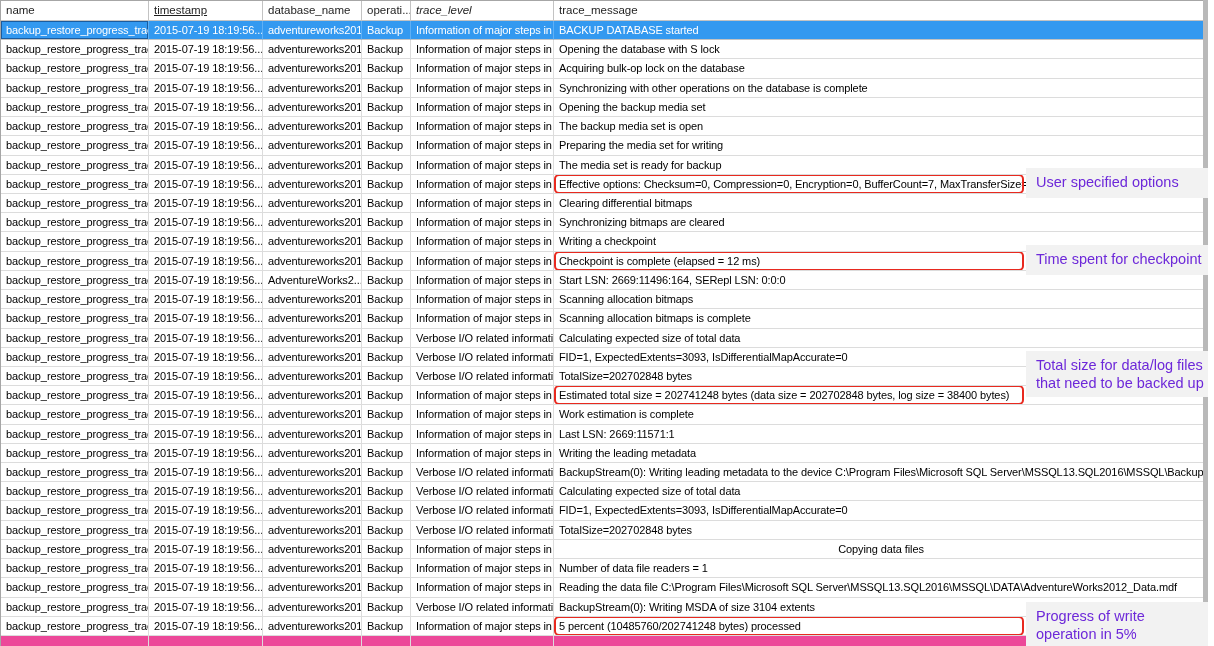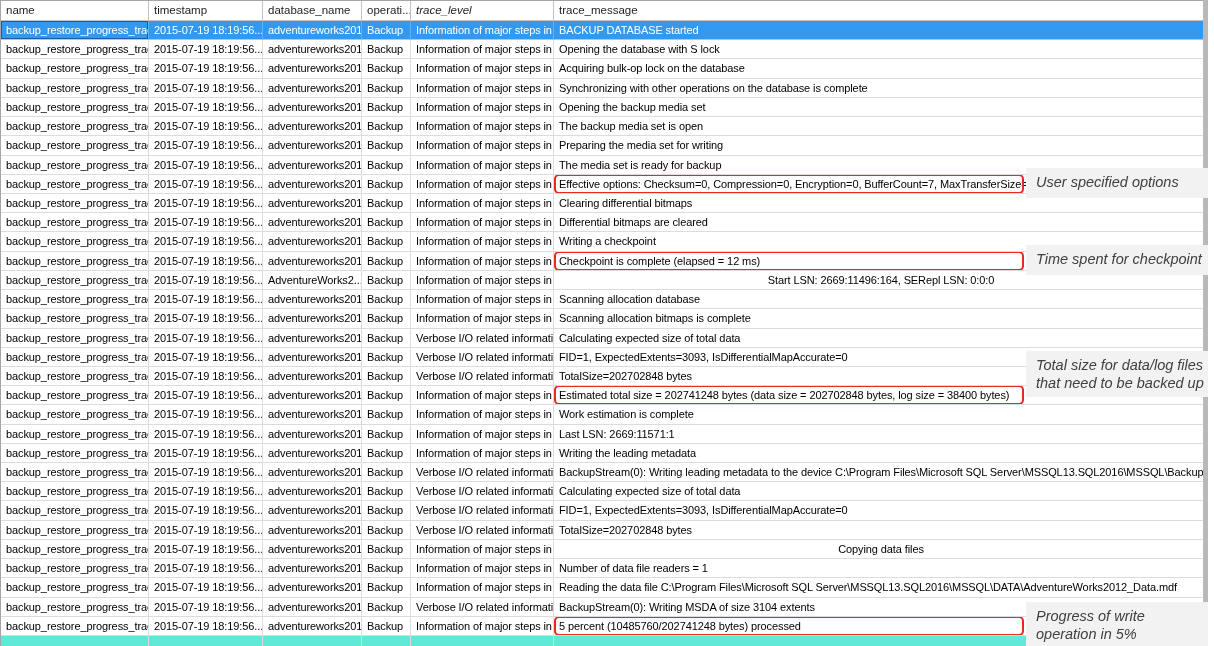--- a/index.html
+++ b/index.html
@@ -4,21 +4,21 @@
 <style>
   * { margin:0; padding:0; box-sizing:border-box; }
   body {
     width:1214px; height:646px; background:#ffffff;
     font-family:"Liberation Sans", sans-serif;
     overflow:hidden; position:relative;
   }
   #grid {
     position:absolute; left:0; top:0; width:1203px; height:646px;
     border-top:1px solid #a6a6a6; border-left:1px solid #a6a6a6;
-    background:#5eead4;
+    background:#ec4899;
   }
   #right-strip {
     position:absolute; left:1203px; top:0; width:5px; height:646px;
     background:#b9b9b9;
   }
   .hdr-row { display:flex; height:20px; background:#ffffff; }
   .hdr-cell {
     font-size:11.5px; color:#1e1e1e; padding:3px 0 0 5px;
     border-right:1px solid #c3c3c3; border-bottom:1px solid #c3c3c3;
     white-space:nowrap; overflow:hidden; flex:none;
@@ -34,33 +34,32 @@
   .row.selected .cell.focus-cell { box-shadow:inset 0 0 0 1px #1b5c9e; }
   .redbox {
     position:absolute; left:0px; top:-1px; width:470px; height:20px;
     border:2px solid var(--red, #e8291f); border-radius:5px;
     pointer-events:none; z-index:5;
   }
   .empty-row { display:flex; height:10px; }
   .empty-cell { flex:none; border-right:1px solid #dcdcdc; height:10px; }
   .annotation {
     position:absolute; left:1026px; width:182px;
-    background:var(--ann, #f2f2f2); color:#404040;
+    background:var(--ann, #f2f2f2); color:#6d28d9;
     font-size:14.5px; line-height:18px; padding:5px 4px 4px 10px;
     z-index:10;
-    font-style:italic;
   }
 </style>
 </head>
 <body>
 
 <div id="grid">
   <div class="hdr-row">
       <div class="hdr-cell" style="width: 148px;">name</div>
-      <div class="hdr-cell" style="width: 114px;">timestamp</div>
+      <div class="hdr-cell" style="width: 114px; text-decoration: underline;">timestamp</div>
       <div class="hdr-cell" style="width: 99px;">database_name</div>
       <div class="hdr-cell" style="width: 49px;">operati...</div>
       <div class="hdr-cell" style="width: 143px; font-style: italic;">trace_level</div>
       <div class="hdr-cell" style="width: 650px;">trace_message</div>
     </div>
   <div>
       <div class="row selected">
         <div class="cell focus-cell" style="width: 148px;"><span>backup_restore_progress_trace</span></div>
         <div class="cell" style="width: 114px;"><span>2015-07-19 18:19:56....</span></div>
         <div class="cell" style="width: 99px;"><span>adventureworks2012</span></div>
@@ -139,21 +138,21 @@
         <div class="cell" style="width: 49px;"><span>Backup</span></div>
         <div class="cell" style="width: 143px;"><span>Information of major steps in ...</span></div>
         <div class="cell" style="width: 650px;"><span>Clearing differential bitmaps</span></div>
       </div>
       <div class="row">
         <div class="cell" style="width: 148px;"><span>backup_restore_progress_trace</span></div>
         <div class="cell" style="width: 114px;"><span>2015-07-19 18:19:56....</span></div>
         <div class="cell" style="width: 99px;"><span>adventureworks2012</span></div>
         <div class="cell" style="width: 49px;"><span>Backup</span></div>
         <div class="cell" style="width: 143px;"><span>Information of major steps in ...</span></div>
-        <div class="cell" style="width: 650px;"><span>Differential bitmaps are cleared</span></div>
+        <div class="cell" style="width: 650px;"><span>Synchronizing bitmaps are cleared</span></div>
       </div>
       <div class="row">
         <div class="cell" style="width: 148px;"><span>backup_restore_progress_trace</span></div>
         <div class="cell" style="width: 114px;"><span>2015-07-19 18:19:56....</span></div>
         <div class="cell" style="width: 99px;"><span>adventureworks2012</span></div>
         <div class="cell" style="width: 49px;"><span>Backup</span></div>
         <div class="cell" style="width: 143px;"><span>Information of major steps in ...</span></div>
         <div class="cell" style="width: 650px;"><span>Writing a checkpoint</span></div>
       </div>
       <div class="row">
@@ -163,29 +162,29 @@
         <div class="cell" style="width: 49px;"><span>Backup</span></div>
         <div class="cell" style="width: 143px;"><span>Information of major steps in ...</span></div>
         <div class="cell" style="width: 650px;"><span>Checkpoint is complete (elapsed = 12 ms)</span><div class="redbox"></div></div>
       </div>
       <div class="row">
         <div class="cell" style="width: 148px;"><span>backup_restore_progress_trace</span></div>
         <div class="cell" style="width: 114px;"><span>2015-07-19 18:19:56....</span></div>
         <div class="cell" style="width: 99px;"><span>AdventureWorks2...</span></div>
         <div class="cell" style="width: 49px;"><span>Backup</span></div>
         <div class="cell" style="width: 143px;"><span>Information of major steps in ...</span></div>
-        <div class="cell" style="width: 650px; text-align: center;"><span>Start LSN: 2669:11496:164, SERepl LSN: 0:0:0</span></div>
-      </div>
-      <div class="row">
-        <div class="cell" style="width: 148px;"><span>backup_restore_progress_trace</span></div>
-        <div class="cell" style="width: 114px;"><span>2015-07-19 18:19:56....</span></div>
-        <div class="cell" style="width: 99px;"><span>adventureworks2012</span></div>
-        <div class="cell" style="width: 49px;"><span>Backup</span></div>
-        <div class="cell" style="width: 143px;"><span>Information of major steps in ...</span></div>
-        <div class="cell" style="width: 650px;"><span>Scanning allocation database</span></div>
+        <div class="cell" style="width: 650px;"><span>Start LSN: 2669:11496:164, SERepl LSN: 0:0:0</span></div>
+      </div>
+      <div class="row">
+        <div class="cell" style="width: 148px;"><span>backup_restore_progress_trace</span></div>
+        <div class="cell" style="width: 114px;"><span>2015-07-19 18:19:56....</span></div>
+        <div class="cell" style="width: 99px;"><span>adventureworks2012</span></div>
+        <div class="cell" style="width: 49px;"><span>Backup</span></div>
+        <div class="cell" style="width: 143px;"><span>Information of major steps in ...</span></div>
+        <div class="cell" style="width: 650px;"><span>Scanning allocation bitmaps</span></div>
       </div>
       <div class="row">
         <div class="cell" style="width: 148px;"><span>backup_restore_progress_trace</span></div>
         <div class="cell" style="width: 114px;"><span>2015-07-19 18:19:56....</span></div>
         <div class="cell" style="width: 99px;"><span>adventureworks2012</span></div>
         <div class="cell" style="width: 49px;"><span>Backup</span></div>
         <div class="cell" style="width: 143px;"><span>Information of major steps in ...</span></div>
         <div class="cell" style="width: 650px;"><span>Scanning allocation bitmaps is complete</span></div>
       </div>
       <div class="row">

